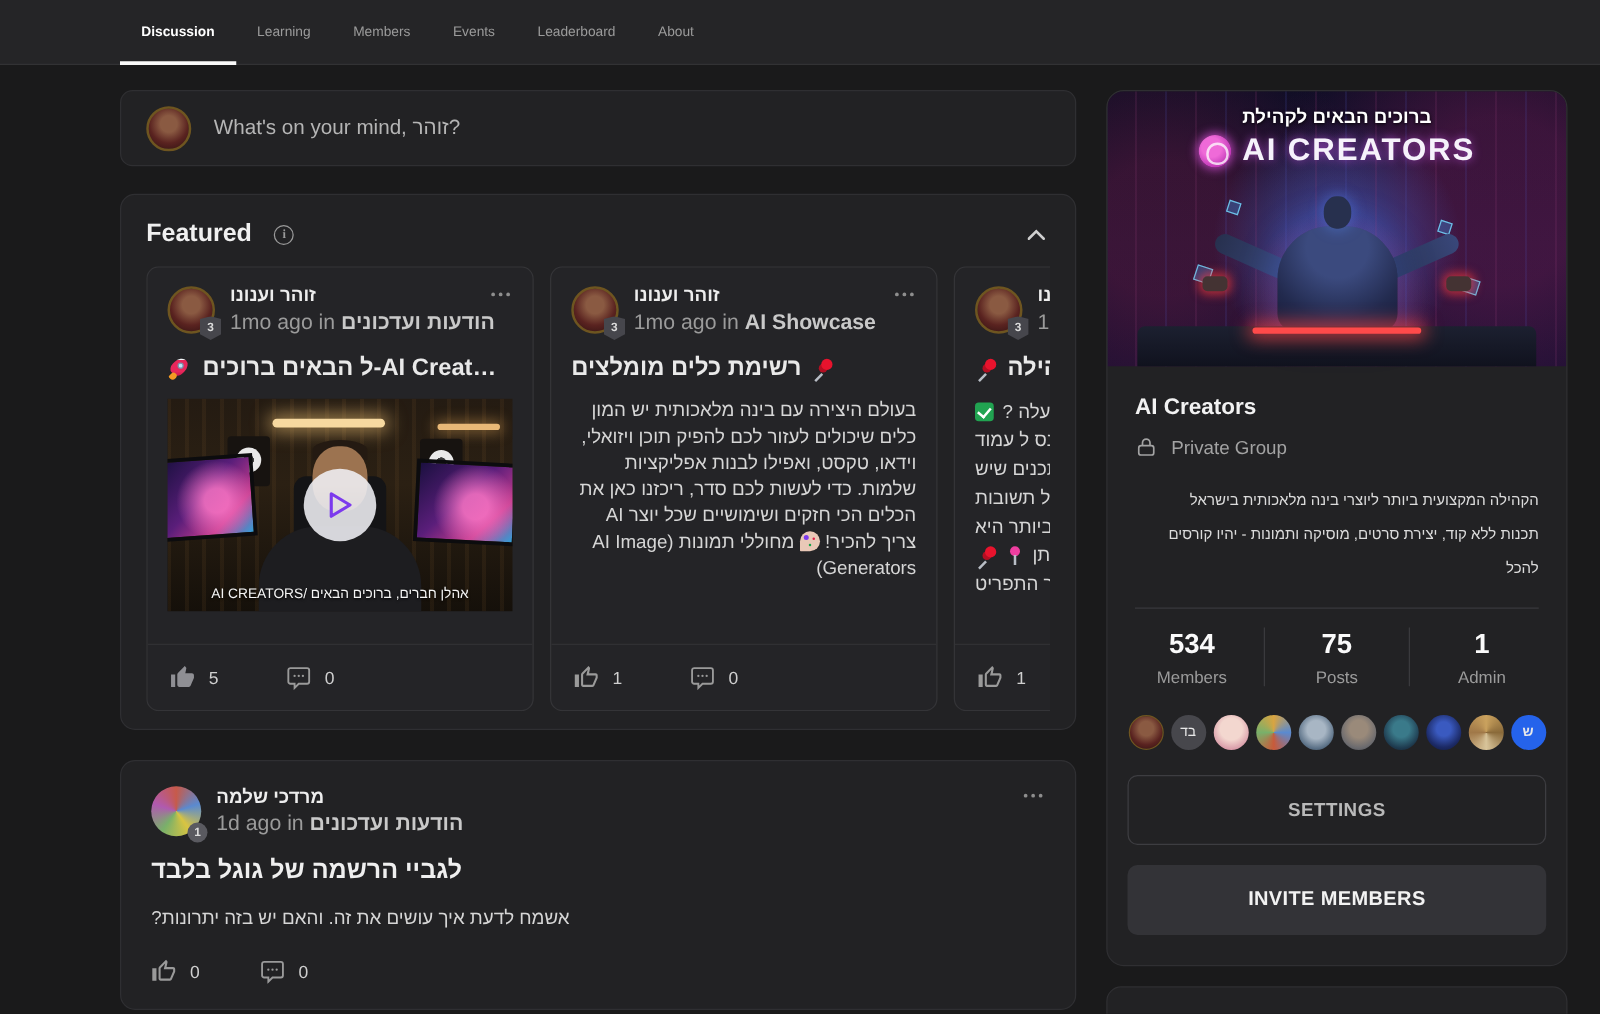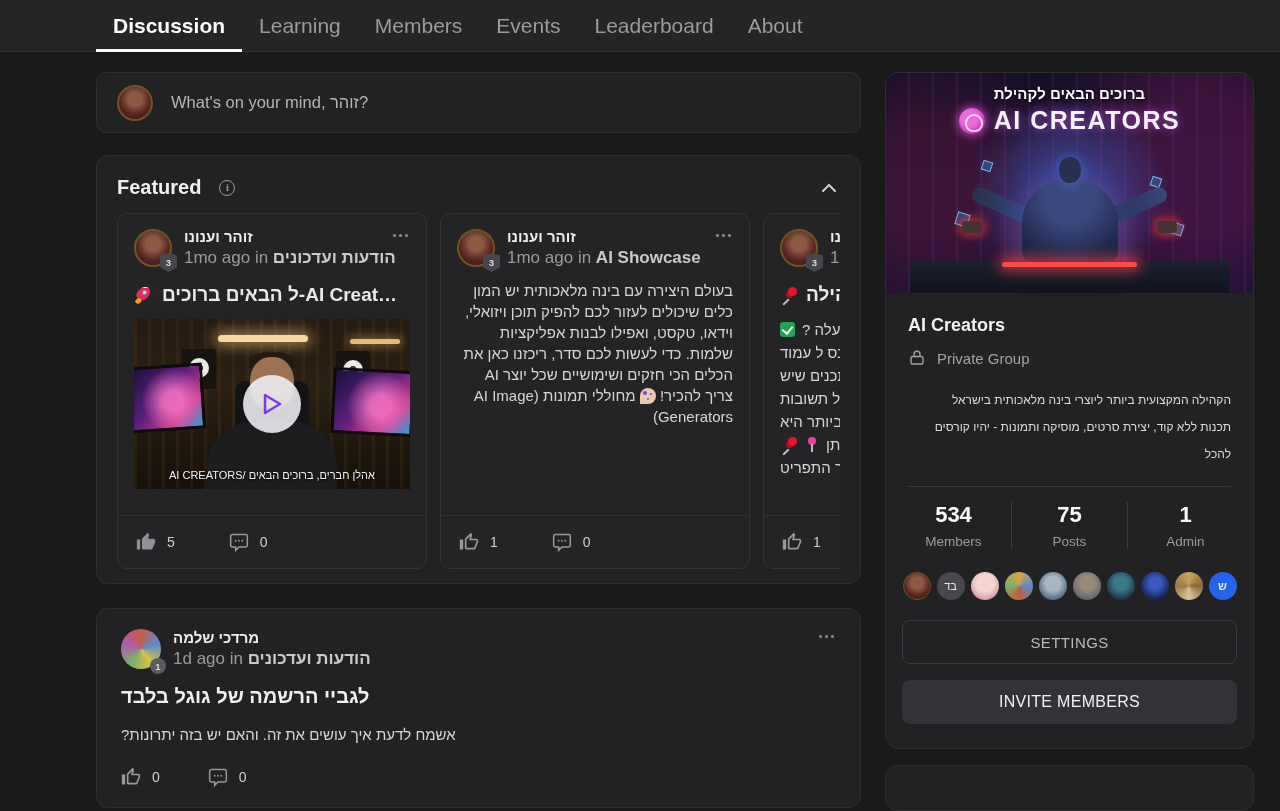--- a/index.html
+++ b/index.html
@@ -1,21 +1,21 @@
 <!DOCTYPE html>
 <html><head>
 <meta charset="utf-8">
 <style>
   * { margin:0; padding:0; box-sizing:border-box; }
   html,body { width:1280px; height:811px; overflow:hidden; }
   body { background:#1a1a1b; font-family:"Liberation Sans","DejaVu Sans",sans-serif; color:#e7e7e7; }
 
   
   .topnav { height:52px; background:#252527; border-bottom:1px solid #323234; display:flex; align-items:stretch; padding-left:96px; }
-  .tab { display:flex; align-items:center; padding:0 17px; color:#9b9b9b; font-size:21px; font-weight:500; position:relative; cursor:pointer; }
+  .tab { display:flex; align-items:center; padding:0 17px; color:#9b9b9b; font-size:11px; font-weight:500; position:relative; cursor:pointer; }
   .tab.active { color:#ffffff; font-weight:700; }
   .tab.active::after { content:""; position:absolute; left:0; right:0; bottom:-1px; height:3px; background:#fafafa; }
 
   
   .layout { display:flex; gap:24px; padding:20px 26px 0 96px; align-items:flex-start; }
   .col-main { width:765px; flex:none; }
   .col-side { width:369px; flex:none; }
   .card { background:#222224; border:1px solid #2f2f32; border-radius:12px; }
 
   
@@ -133,21 +133,21 @@
   .av1 { background:radial-gradient(circle at 50% 38%,#8a5a42 0 28%,#5a2320 62%,#2c1011); border:1.5px solid #6e5520; }
   .av2 { background:#47474c; }
   .av3 { background:radial-gradient(circle at 50% 40%,#f3d7cf 0 40%,#d89aa8 75%,#8a4a5a); }
   .av4 { background:conic-gradient(#d9a441,#5a8ad0,#c95a3a,#79b06a,#d9a441); }
   .av5 { background:radial-gradient(circle at 50% 42%,#a8b6c4 0 34%,#5a7086 70%,#2c3a4a); }
   .av6 { background:radial-gradient(circle at 50% 40%,#9a8a7a 0 32%,#6a6a6e 70%,#3a3a3e); }
   .av7 { background:radial-gradient(circle at 50% 40%,#3a7a8a 0 30%,#1e3a4e 70%,#101c28); }
   .av8 { background:radial-gradient(circle at 50% 40%,#3a5ac0 0 26%,#1c2a66 66%,#0e1430); }
   .av9 { background:conic-gradient(#caa25e,#8a6a3a,#d8c49a,#a07848,#caa25e); }
   .av10 { background:#2563eb; font-weight:700; }
-  .btn { display:grid; place-items:center; border-radius:8px; height:44px; cursor:pointer; font-weight:400; }
+  .btn { display:grid; place-items:center; border-radius:8px; height:56px; cursor:pointer; font-weight:700; }
   .btn-settings { margin:18px 16px 0; border:1px solid #3d3d41; color:#b9b9b9; font-size:15px; letter-spacing:.4px; background:transparent; }
   .btn-invite { margin:16px 16px 24px; background:#333337; color:#f2f2f2; font-size:16px; letter-spacing:.3px; }
   .lbcard { margin-top:16px; padding:22px 24px; }
 
   svg { display:block; }
 </style>
 </head>
 <body>
 
 <nav class="topnav">
@@ -274,20 +274,27 @@
                 <div class="author-name" dir="rtl" style="text-align:left;">זוהר וענונו</div>
                 <div class="meta"><span>1mo ago in</span> <b>AI Showcase</b></div>
               </div>
               <div class="dots">
                   <i></i>
                   <i></i>
                   <i></i>
                 </div>
             </div>
 
+            <div class="fcard-title">
+              <span class="t" dir="rtl">רשימת כלים מומלצים</span>
+              <span class="e e-pin">
+                  <span class="h"></span>
+                  <span class="n"></span>
+                </span>
+            </div>
 
             <div class="ptext rtl-right">
               <span>בעולם היצירה עם בינה מלאכותית יש המון כלים שיכולים לעזור לכם להפיק תוכן ויזואלי, וידאו, טקסט, ואפילו לבנות אפליקציות שלמות. כדי לעשות לכם סדר, ריכזנו כאן את הכלים הכי חזקים ושימושיים שכל יוצר AI צריך להכיר!</span>
               <span class="e-palette"></span>
               <span>מחוללי תמונות (AI Image Generators)</span>
             </div>
           </div>
           <div class="fcard-foot">
             <div class="stat-ic">
               <svg width="20" height="20" viewBox="0 0 24 24">

